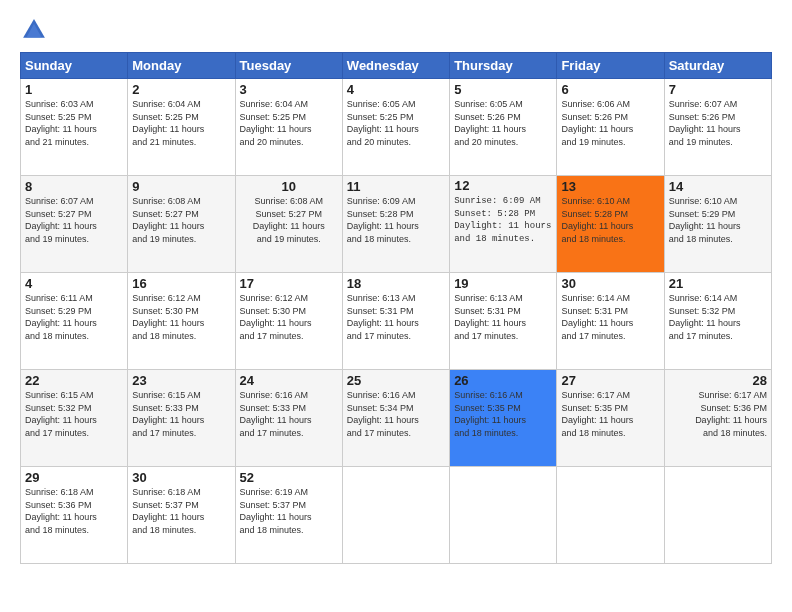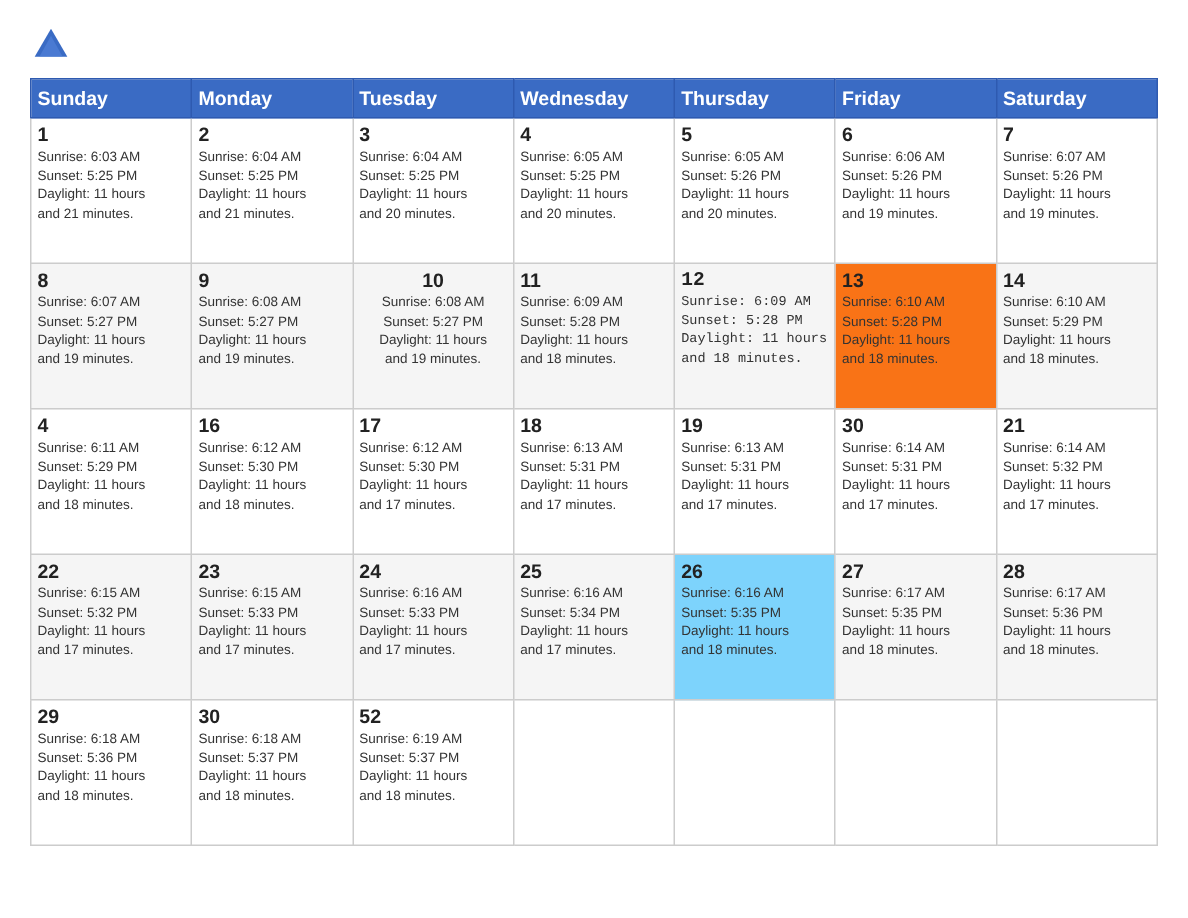--- a/index.html
+++ b/index.html
@@ -232,29 +232,29 @@
             <div class="day-info">Sunrise: 6:15 AM<br>Sunset: 5:33 PM<br>Daylight: 11 hours<br>and 17 minutes.</div>
           </td>
           <td style="background: rgb(245, 245, 245);">
             <span class="day-num">24</span>
             <div class="day-info">Sunrise: 6:16 AM<br>Sunset: 5:33 PM<br>Daylight: 11 hours<br>and 17 minutes.</div>
           </td>
           <td style="background: rgb(245, 245, 245);">
             <span class="day-num">25</span>
             <div class="day-info">Sunrise: 6:16 AM<br>Sunset: 5:34 PM<br>Daylight: 11 hours<br>and 17 minutes.</div>
           </td>
-          <td style="background: #7dd3fc;">
+          <td style="background: #3b82f6;">
             <span class="day-num">26</span>
             <div class="day-info">Sunrise: 6:16 AM<br>Sunset: 5:35 PM<br>Daylight: 11 hours<br>and 18 minutes.</div>
           </td>
           <td style="background: rgb(245, 245, 245);">
             <span class="day-num">27</span>
             <div class="day-info">Sunrise: 6:17 AM<br>Sunset: 5:35 PM<br>Daylight: 11 hours<br>and 18 minutes.</div>
           </td>
-          <td style="background: rgb(245, 245, 245);">
+          <td style="background: rgb(245, 245, 245); text-align: right;">
             <span class="day-num">28</span>
             <div class="day-info">Sunrise: 6:17 AM<br>Sunset: 5:36 PM<br>Daylight: 11 hours<br>and 18 minutes.</div>
           </td>
         </tr>
         <tr>
           <td>
             <span class="day-num">29</span>
             <div class="day-info">Sunrise: 6:18 AM<br>Sunset: 5:36 PM<br>Daylight: 11 hours<br>and 18 minutes.</div>
           </td>
           <td>

